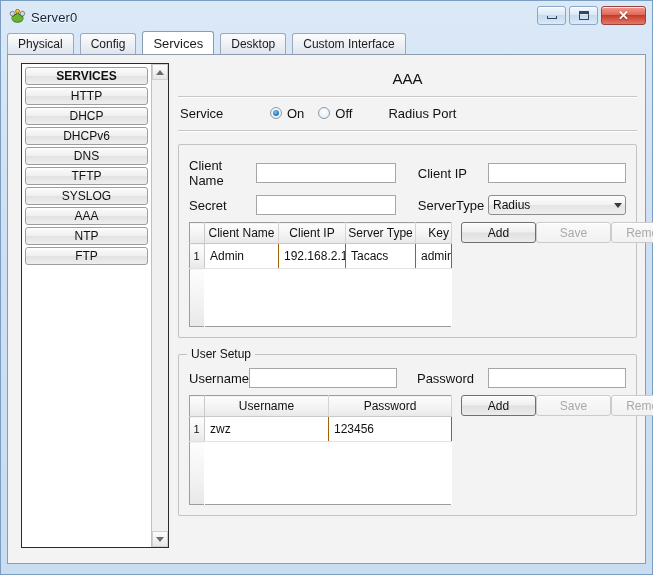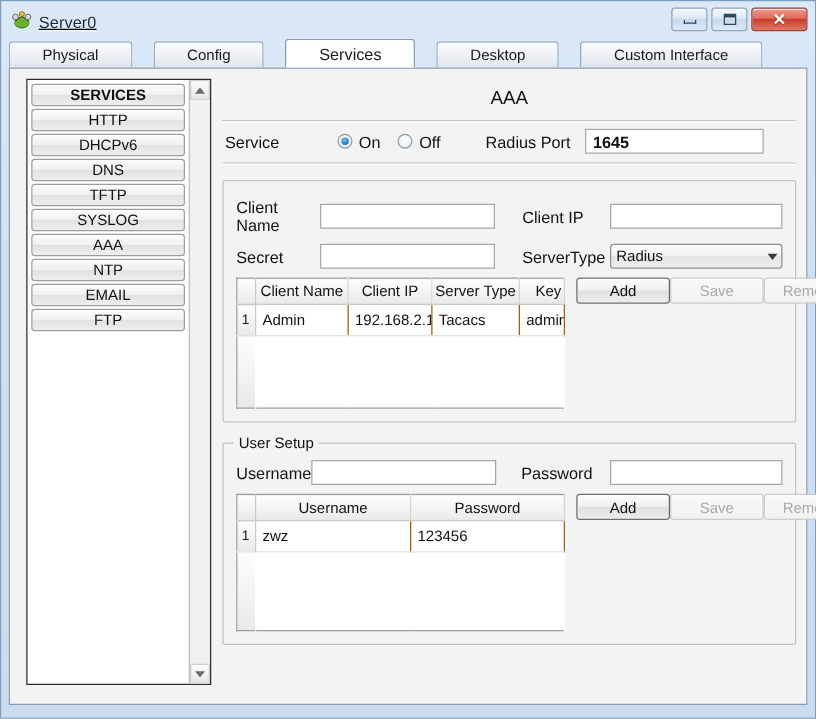--- a/index.html
+++ b/index.html
@@ -22,21 +22,20 @@
     padding: 4px 4px 6px 4px;
   }
 
   
   .titlebar {
     position: relative;
     height: 24px;
     display: flex;
     align-items: center;
     padding-left: 4px;
-    text-decoration: underline;
   }
   .title-icon {
     width: 17px; height: 16px;
     position: relative;
     margin-right: 5px;
     flex: none;
   }
   .title-text {
     font-size: 13px;
     color: #13233b;
@@ -73,22 +72,22 @@
   
   .tabstrip {
     position: relative;
     height: 23px;
     margin: 2px 0 0 2px;
     display: flex;
     align-items: flex-end;
   }
   .tab {
     height: 21px;
-    padding: 0 26px;
-    margin-right: 17px;
+    padding: 0 10px;
+    margin-right: 6px;
     display: flex; align-items: center;
     font-size: 12px;
     color: #1a1a1a;
     border: 1px solid #9aa9bb;
     border-bottom: none;
     border-radius: 3px 3px 0 0;
     background: linear-gradient(to bottom, #fbfcfd 0%, #eef1f5 50%, #dfe5ec 100%);
     cursor: pointer;
     white-space: nowrap;
   }
@@ -346,27 +345,27 @@
     <div class="tab">Desktop</div>
     <div class="tab">Custom Interface</div>
   </div>
 
   <div class="content">
 
     <div class="sidebar">
       <div class="svc-list">
         <div class="svc-btn header">SERVICES</div>
         <div class="svc-btn">HTTP</div>
+        <div class="svc-btn">DHCP</div>
         <div class="svc-btn">DHCPv6</div>
         <div class="svc-btn">DNS</div>
         <div class="svc-btn">TFTP</div>
         <div class="svc-btn">SYSLOG</div>
         <div class="svc-btn">AAA</div>
         <div class="svc-btn">NTP</div>
-        <div class="svc-btn">EMAIL</div>
         <div class="svc-btn">FTP</div>
       </div>
       <div class="sb-scroll">
         <div class="sb-arrow">
           <span class="tri-up"></span>
         </div>
         <div class="sb-arrow">
           <span class="tri-dn"></span>
         </div>
       </div>
@@ -381,21 +380,20 @@
         <span class="lbl" style="width:90px">Service</span>
         <span class="radio-wrap" style="margin-right:14px">
           <span class="radio on"></span>
           <span class="lbl">On</span>
         </span>
         <span class="radio-wrap">
           <span class="radio"></span>
           <span class="lbl">Off</span>
         </span>
         <span class="lbl" style="margin-left:36px">Radius Port</span>
-        <input class="txt bold" style="width: 143px; margin-left: 12px;" value="1645">
       </div>
       <hr class="hr" style="margin-top:2px">
 
       <div class="group">
 
         <div class="field-row">
           <span class="lbl" style="width:78px">Client Name</span>
           <input class="txt" style="width: 140px;" value="">
           <span class="lbl" style="width:82px; margin-left:22px">Client IP</span>
           <input class="txt" style="width: 138px;" value="">

